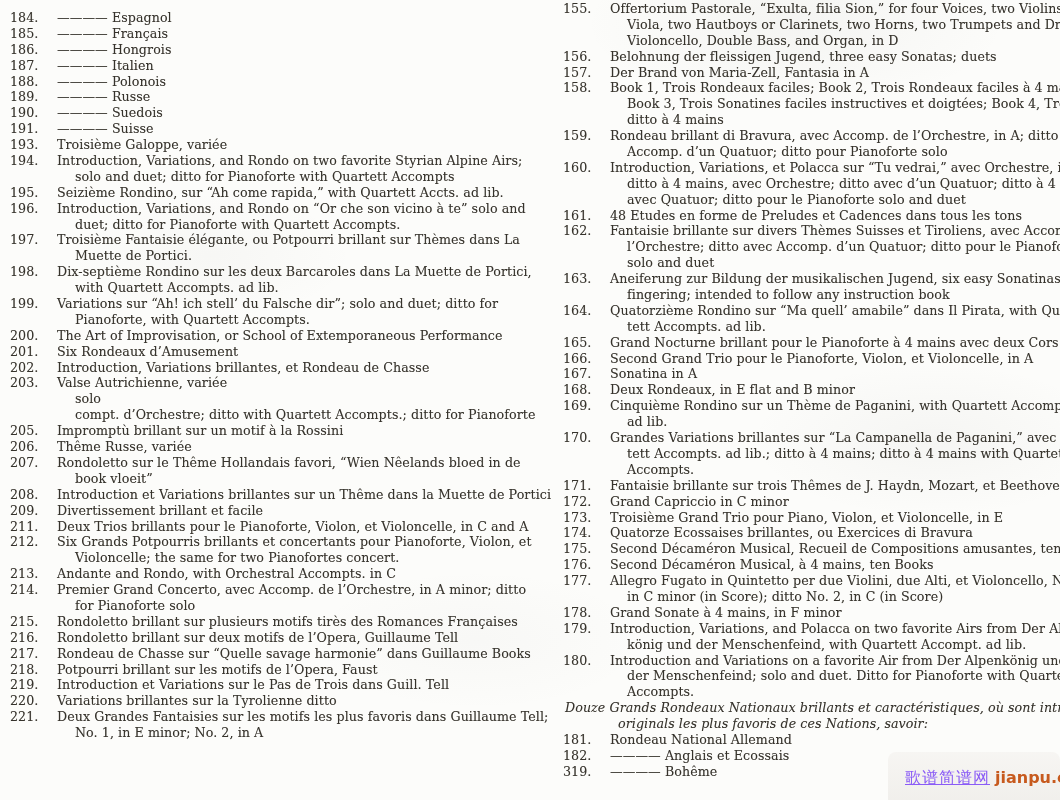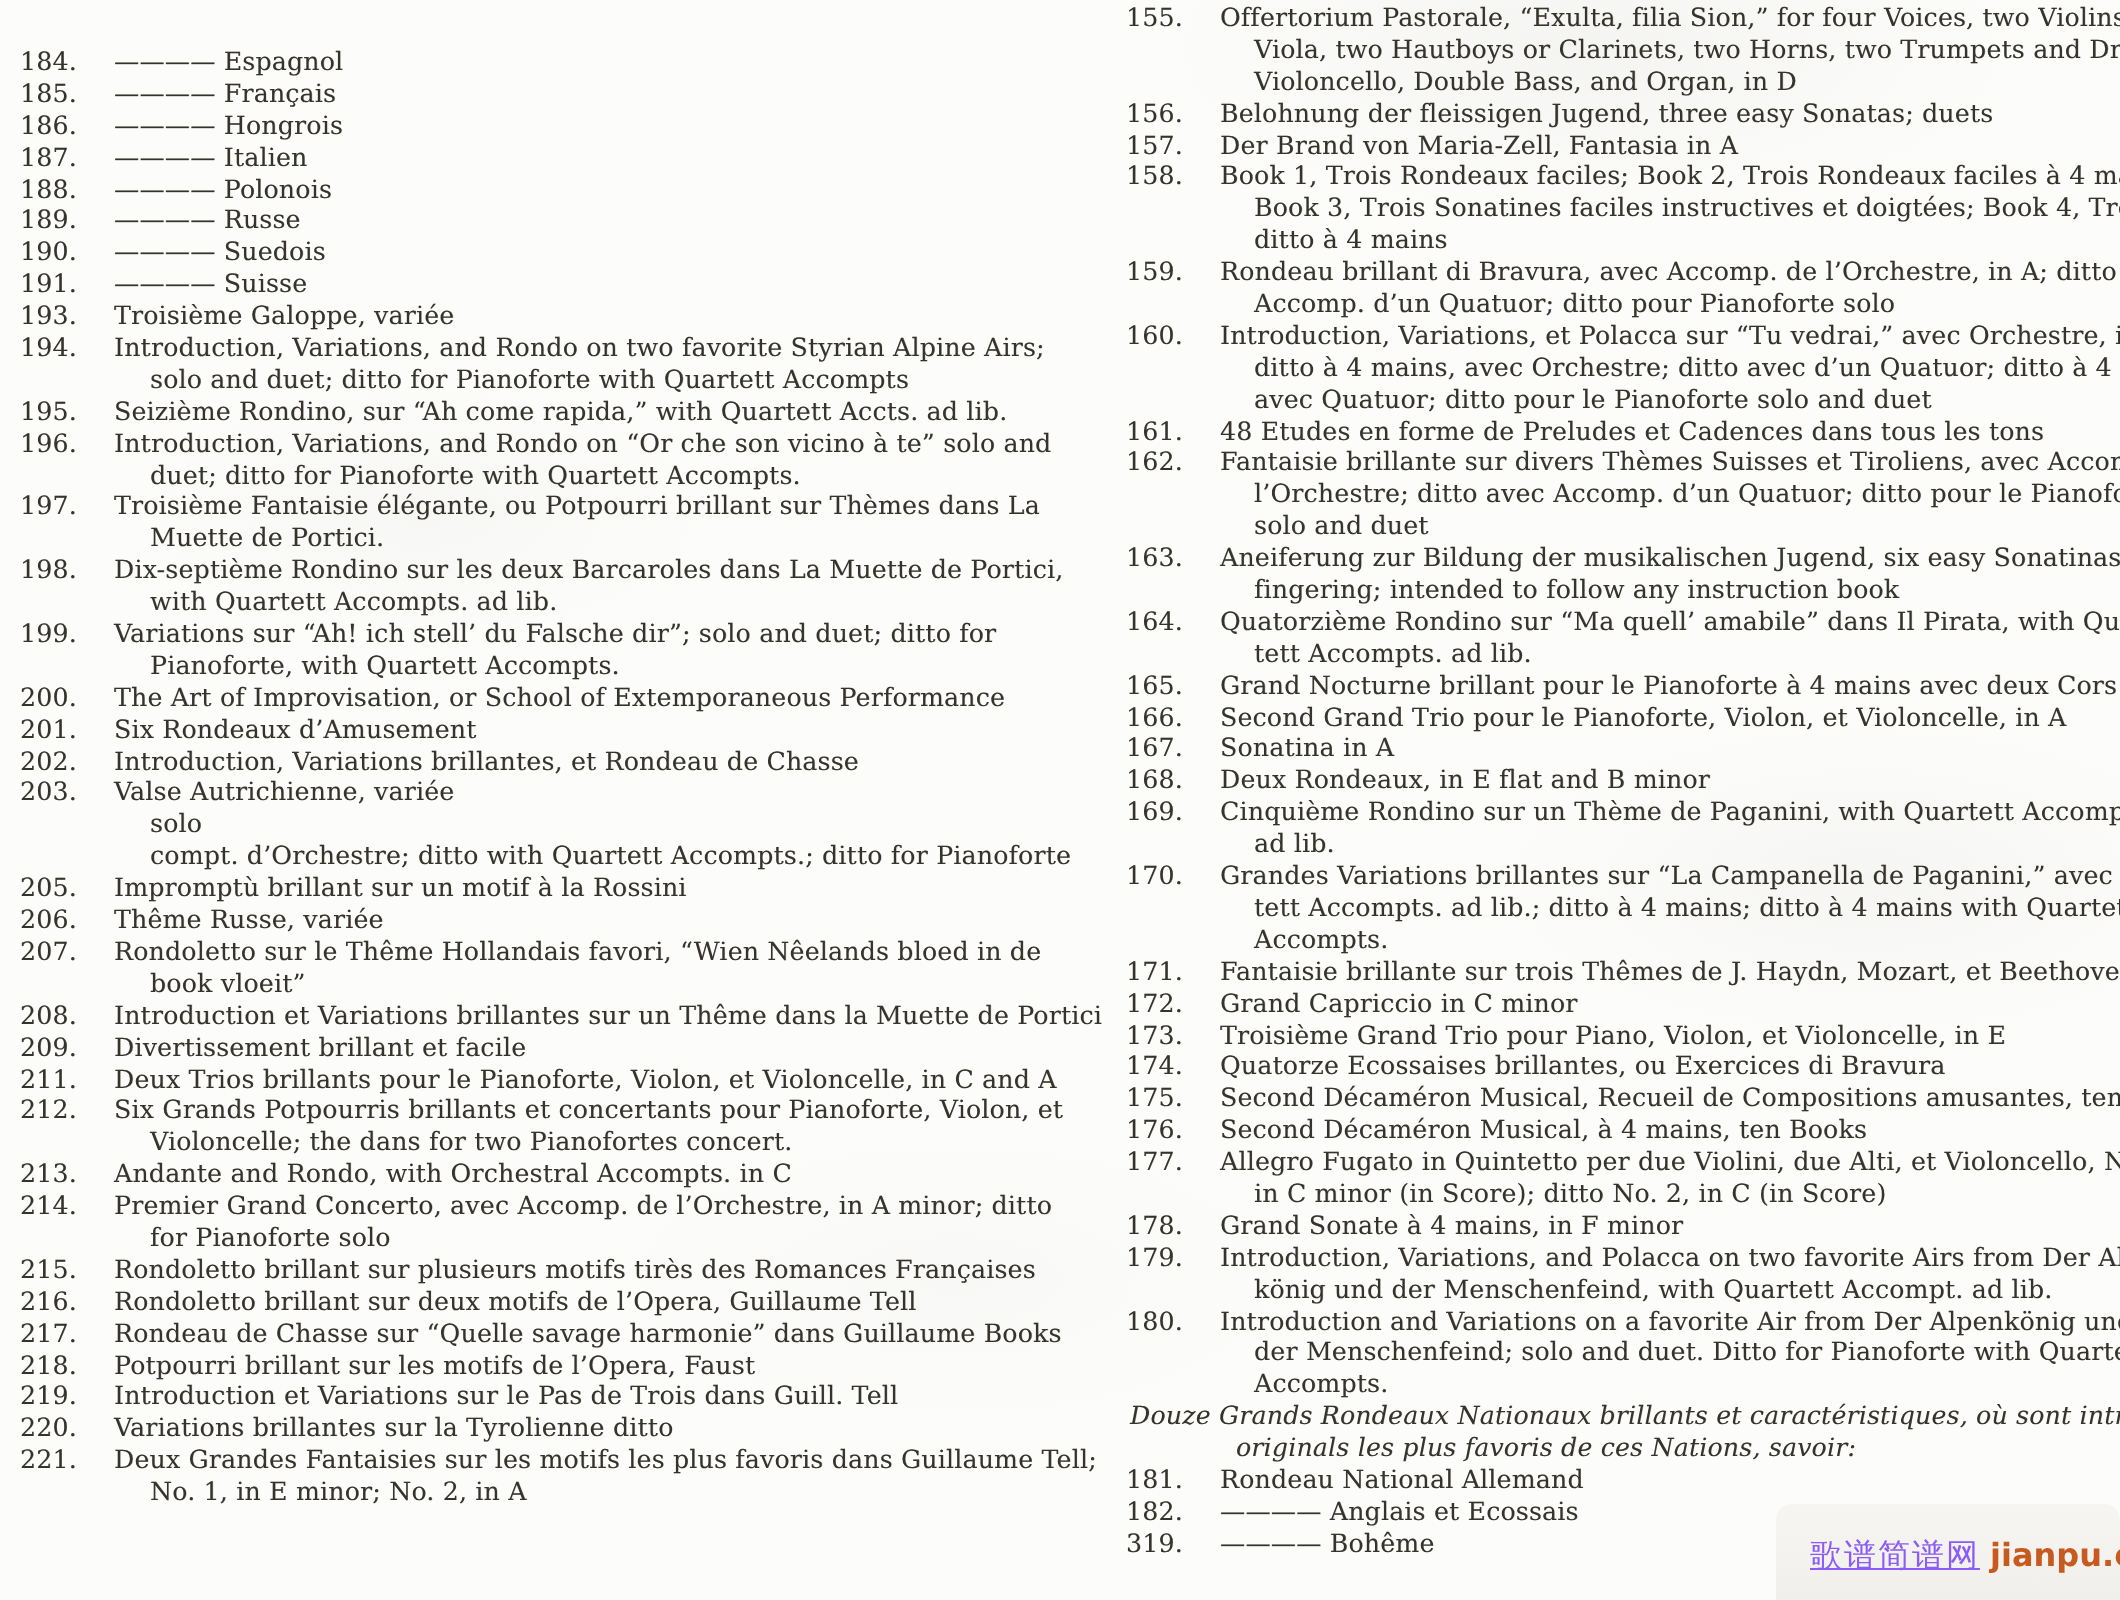--- a/index.html
+++ b/index.html
@@ -14,21 +14,21 @@
       radial-gradient(ellipse 300px 120px at 75% 3%, rgba(120,120,115,0.06), rgba(0,0,0,0) 70%),
       radial-gradient(ellipse 200px 90px at 20% 32%, rgba(120,120,115,0.04), rgba(0,0,0,0) 70%),
       radial-gradient(ellipse 260px 110px at 88% 55%, rgba(120,120,115,0.05), rgba(0,0,0,0) 70%),
       radial-gradient(ellipse 240px 100px at 45% 80%, rgba(120,120,115,0.03), rgba(0,0,0,0) 70%);
     font-family: "DejaVu Serif", "Liberation Serif", serif;
     font-size: 12.6px;
     color: #36332c;
   }
   .page { position: absolute; inset: 0; }
   .col { position: absolute; }
-  .col.left  { left: 10px;  top: 23px; width: 525px; }
+  .col.left  { left: 10px;  top: 10px; width: 525px; }
   .col.right { left: 563px; top: 1px;  width: 610px; }
   .line {
     white-space: nowrap;
     height: 15.9px;
     line-height: 15.9px;
     letter-spacing: 0.1px;
     text-shadow: 0.2px 0.2px 0 rgba(58,54,46,0.30);
   }
   .num {
     display: inline-block;
@@ -152,21 +152,21 @@
         <div class="line first"><span class="num">208.</span><span class="txt">Introduction et Variations brillantes sur un Thême dans la Muette de Portici</span></div>
       </div>
       <div class="item">
         <div class="line first"><span class="num">209.</span><span class="txt">Divertissement brillant et facile</span></div>
       </div>
       <div class="item">
         <div class="line first"><span class="num">211.</span><span class="txt">Deux Trios brillants pour le Pianoforte, Violon, et Violoncelle, in C and A</span></div>
       </div>
       <div class="item">
         <div class="line first"><span class="num">212.</span><span class="txt">Six Grands Potpourris brillants et concertants pour Pianoforte, Violon, et</span></div>
-        <div class="line cont"><span class="txt">Violoncelle; the dans for two Pianofortes concert.</span></div>
+        <div class="line cont"><span class="txt">Violoncelle; the same for two Pianofortes concert.</span></div>
       </div>
       <div class="item">
         <div class="line first"><span class="num">213.</span><span class="txt">Andante and Rondo, with Orchestral Accompts. in C</span></div>
       </div>
       <div class="item">
         <div class="line first"><span class="num">214.</span><span class="txt">Premier Grand Concerto, avec Accomp. de l’Orchestre, in A minor; ditto</span></div>
         <div class="line cont"><span class="txt">for Pianoforte solo</span></div>
       </div>
       <div class="item">
         <div class="line first"><span class="num">215.</span><span class="txt">Rondoletto brillant sur plusieurs motifs tirès des Romances Françaises</span></div>

